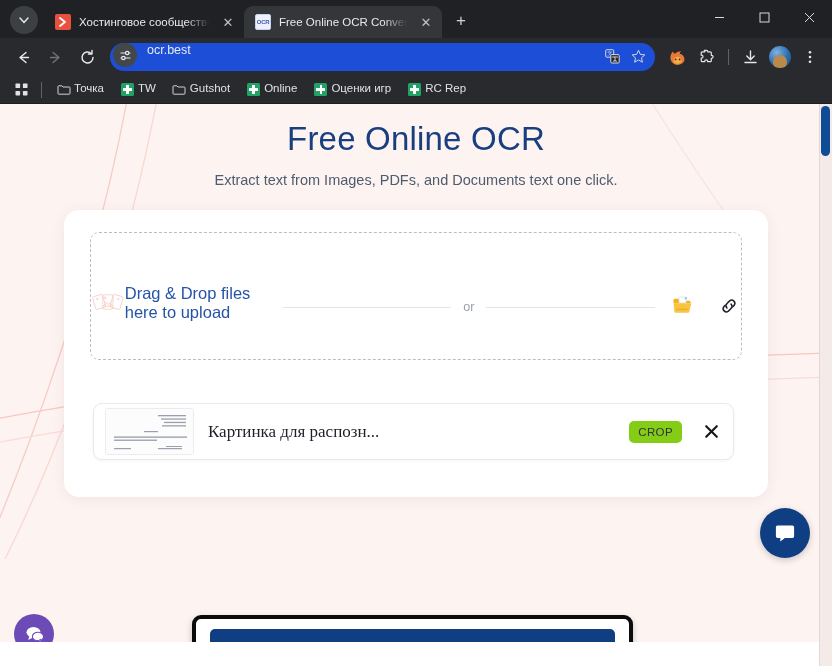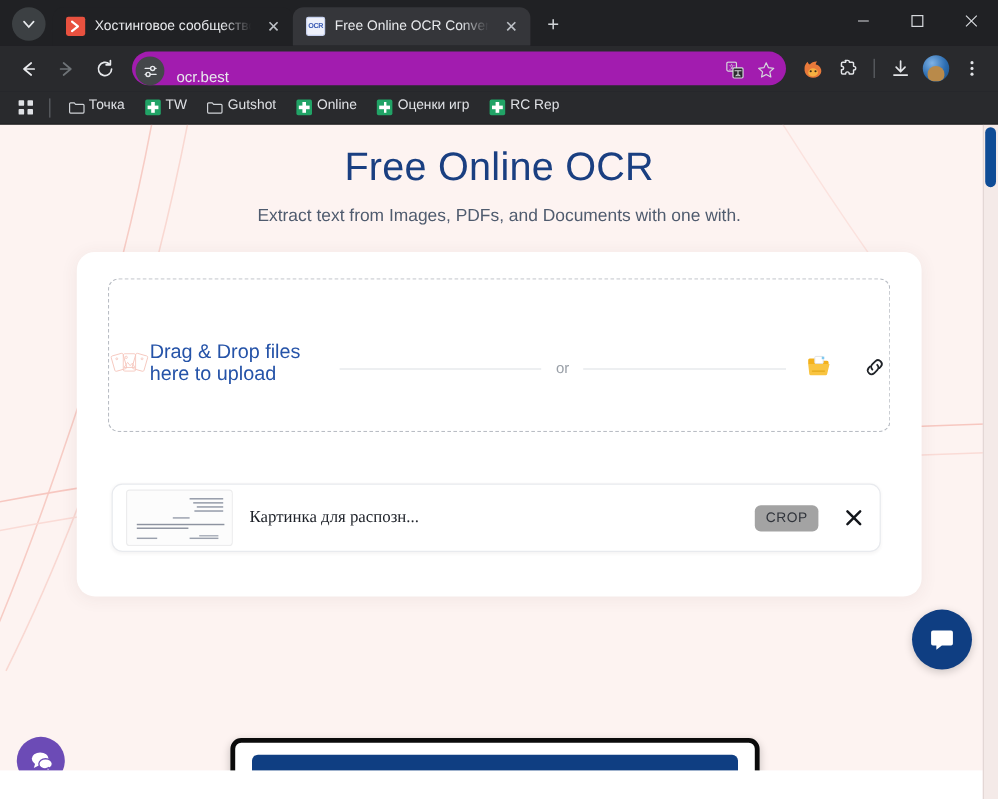--- a/index.html
+++ b/index.html
@@ -65,22 +65,22 @@
     height: 38px; background: #292a2d;
     display: flex; align-items: center; padding: 0 8px; gap: 2px;
   }
   .navbtn {
     width: 30px; height: 30px; border-radius: 50%;
     display: flex; align-items: center; justify-content: center;
     color: #e8eaed; flex: none;
   }
   .navbtn.dim { color: #6e7377; }
   .omnibox {
-    flex: 1; height: 28px; background: #a21caf; border-radius: 14px;
-    display: flex; align-items: flex-end; margin: 0 6px; padding-right: 4px;
+    flex: 1; height: 28px; background: #1d4ed8; border-radius: 14px;
+    display: flex; align-items: flex-start; margin: 0 6px; padding-right: 4px;
     position: relative;
   }
   .omni-site {
     width: 24px; height: 24px; margin-left: 3px; border-radius: 50%;
     background: #44474a; display: flex; align-items: center; justify-content: center;
     flex: none;
   }
   .omni-url {
     flex: 1; font-size: 12.5px; color: #e8eaed; padding-left: 10px;
     white-space: nowrap; overflow: hidden;
@@ -188,26 +188,26 @@
     background: #fff; border: 1px solid #e8eaee; border-radius: 9px;
     display: flex; align-items: center; padding: 0 11px; gap: 14px;
     box-shadow: 0 1px 3px rgba(60,40,40,0.05);
   }
   .thumb {
     width: 89px; height: 47px; border-radius: 3px; flex: none;
     background: #fbfbfb; border: 1px solid #ececed; position: relative;
     overflow: hidden;
   }
   .filename {
-    flex: 1; font-size: 14px; color: #1d2128;
+    flex: 1; font-size: 17px; color: #1d2128;
     font-family: "Liberation Serif", serif;
     white-space: nowrap; overflow: hidden;
   }
   .cropbtn {
-    background: #a3a3a3; border-radius: 5px; padding: 5px 9px;
+    background: #84cc16; border-radius: 5px; padding: 5px 9px;
     font-size: 11.5px; color: #30343b; letter-spacing: 0.4px; flex: none;
   }
   .closex {
     width: 22px; height: 22px; display: flex; align-items: center;
     justify-content: center; color: #14171c; font-size: 17px;
     font-weight: bold; flex: none; margin-left: 4px;
   }
 
   
   .annot {
@@ -425,21 +425,21 @@
     <svg class="bgcurves" viewBox="0 0 832 562" preserveAspectRatio="none">
       <path d="M130 -20 Q105 120 60 250 Q20 370 -20 460" stroke="#f7ccc5" stroke-width="1.3" fill="none"></path>
       <path d="M160 -20 Q135 115 92 245 Q50 365 5 455" stroke="#f9d8d2" stroke-width="1.3" fill="none"></path>
       <path d="M-20 318 Q160 282 400 268 Q620 256 860 248" stroke="#f7c7c0" stroke-width="1.3" fill="none"></path>
       <path d="M-20 342 Q160 306 400 292 Q620 280 860 272" stroke="#fadbd6" stroke-width="1.3" fill="none"></path>
       <path d="M640 -20 Q690 60 740 130" stroke="#fbe2de" stroke-width="1.2" fill="none"></path>
     </svg>
 
     <div class="hero">
       <h1>Free Online OCR</h1>
-      <p>Extract text from Images, PDFs, and Documents with one with.</p>
+      <p>Extract text from Images, PDFs, and Documents text one click.</p>
     </div>
 
     <div class="card">
 
       <div class="dropzone">
         <svg class="imgs-icon" viewBox="0 0 56 38">
           <g stroke="#f6c6bd" stroke-width="1.2" fill="none">
             <rect x="5" y="8" width="17" height="22" rx="2" transform="rotate(-16 13 19)"></rect>
             <rect x="34" y="8" width="17" height="22" rx="2" transform="rotate(16 43 19)"></rect>
             <rect x="19.5" y="7" width="17" height="24" rx="2"></rect>

